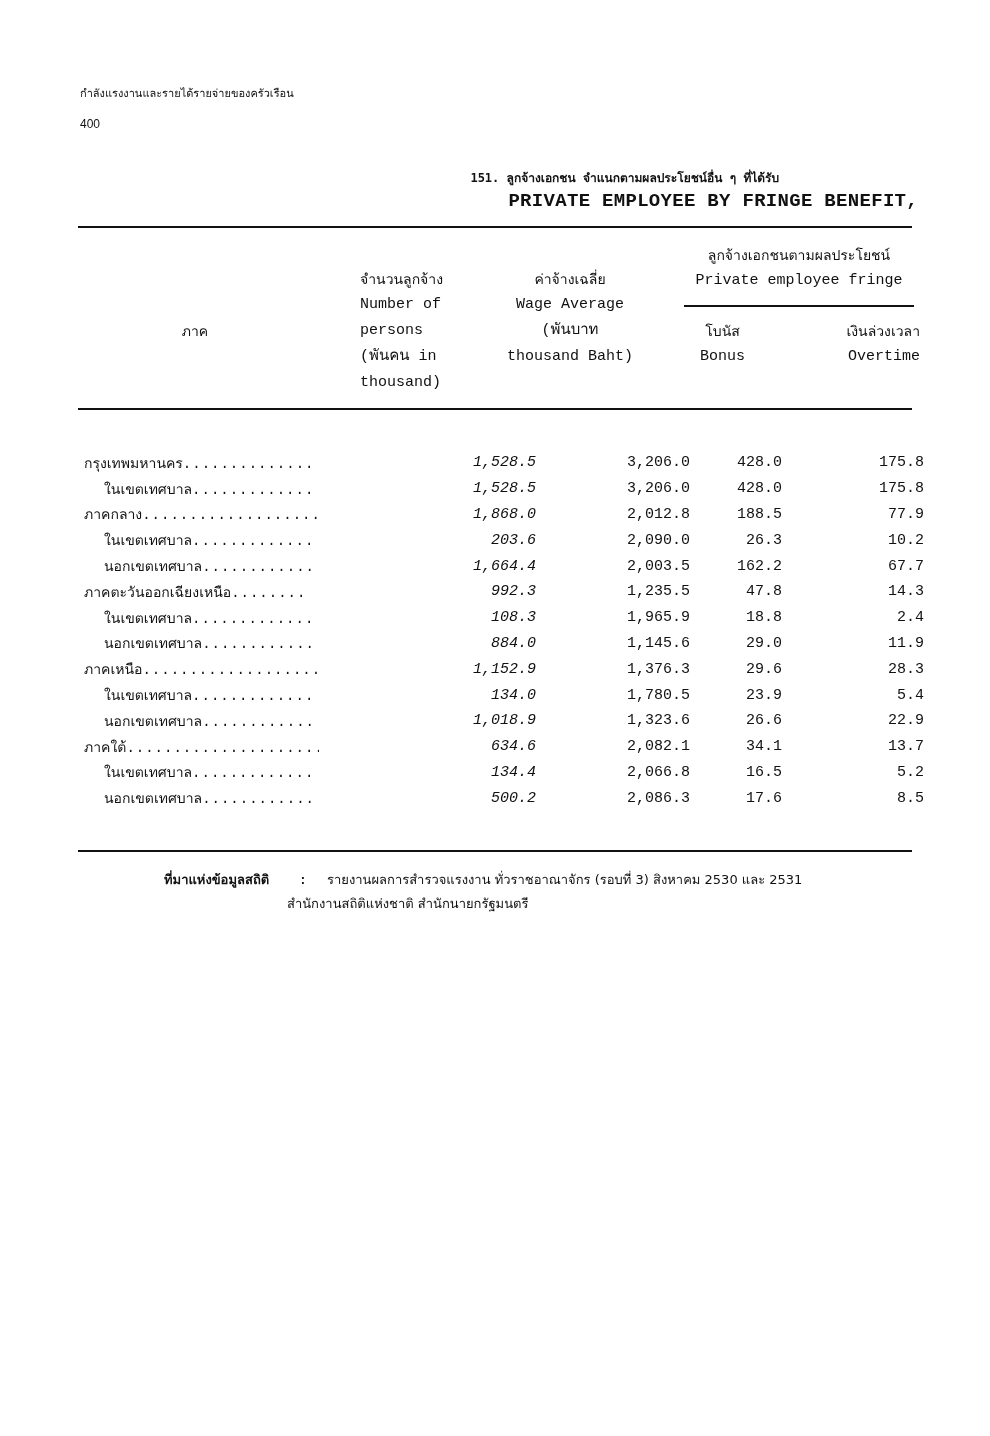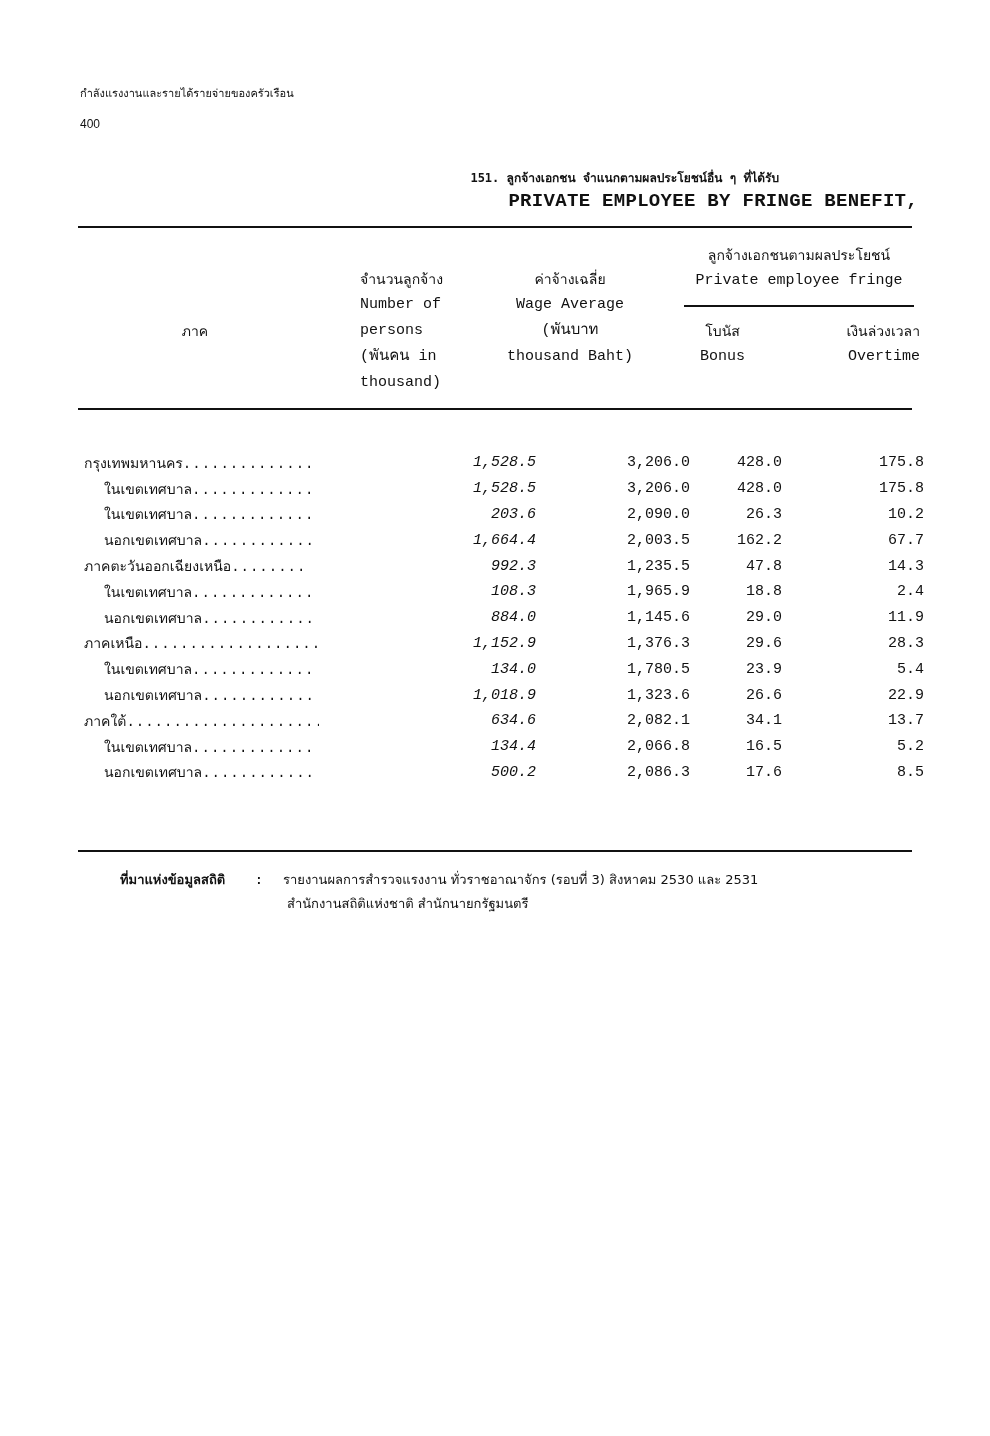--- a/index.html
+++ b/index.html
@@ -25,21 +25,21 @@
   .rows { position: absolute; left: 84px; top: 450px; width: 840px; }
   .row { height: 25.8px; display: flex; align-items: center; font-family: "Liberation Mono", monospace; font-size: 15px; }
   .lbl { width: 235px; white-space: nowrap; overflow: hidden; font-family: "DejaVu Sans", sans-serif; font-size: 14px; }
   .lbl.sub { padding-left: 20px; width: 215px; }
   .lbl .dots { font-family: "Liberation Mono", monospace; letter-spacing: 1px; }
   .c1 { width: 217px; text-align: right; font-style: italic; }
   .c2 { width: 154px; text-align: right; }
   .c3 { width: 92px; text-align: right; }
   .c4 { width: 142px; text-align: right; }
   .source { position: absolute; left: 120px; top: 868px; font-size: 13px; font-family: "DejaVu Sans", sans-serif; line-height: 23px; }
-  .source .src-label { font-weight: bold; display: inline-block; width: 135px; }
+  .source .src-label { font-weight: bold; display: inline-block; width: 135px; margin-left: 44px; }
   .source .colon { display: inline-block; width: 28px; font-family: "Liberation Mono", monospace; font-weight: bold; }
   .source .line2 { padding-left: 167px; }
 </style>
 </head>
 <body>
 
 <div class="running-head">กำลังแรงงานและรายได้รายจ่ายของครัวเรือน</div>
 <div class="page-number">400</div>
 
 <div class="table-title">
@@ -93,20 +93,27 @@
       <div class="c2">3,206.0</div>
       <div class="c3">428.0</div>
       <div class="c4">175.8</div>
     </div>
     <div class="row">
       <div class="lbl sub"><span>ในเขตเทศบาล</span><span class="dots">.............</span></div>
       <div class="c1">1,528.5</div>
       <div class="c2">3,206.0</div>
       <div class="c3">428.0</div>
       <div class="c4">175.8</div>
+    </div>
+    <div class="row">
+      <div class="lbl"><span>ภาคกลาง</span><span class="dots">...................</span></div>
+      <div class="c1">1,868.0</div>
+      <div class="c2">2,012.8</div>
+      <div class="c3">188.5</div>
+      <div class="c4">77.9</div>
     </div>
     <div class="row">
       <div class="lbl sub"><span>ในเขตเทศบาล</span><span class="dots">.............</span></div>
       <div class="c1">203.6</div>
       <div class="c2">2,090.0</div>
       <div class="c3">26.3</div>
       <div class="c4">10.2</div>
     </div>
     <div class="row">
       <div class="lbl sub"><span>นอกเขตเทศบาล</span><span class="dots">............</span></div>

